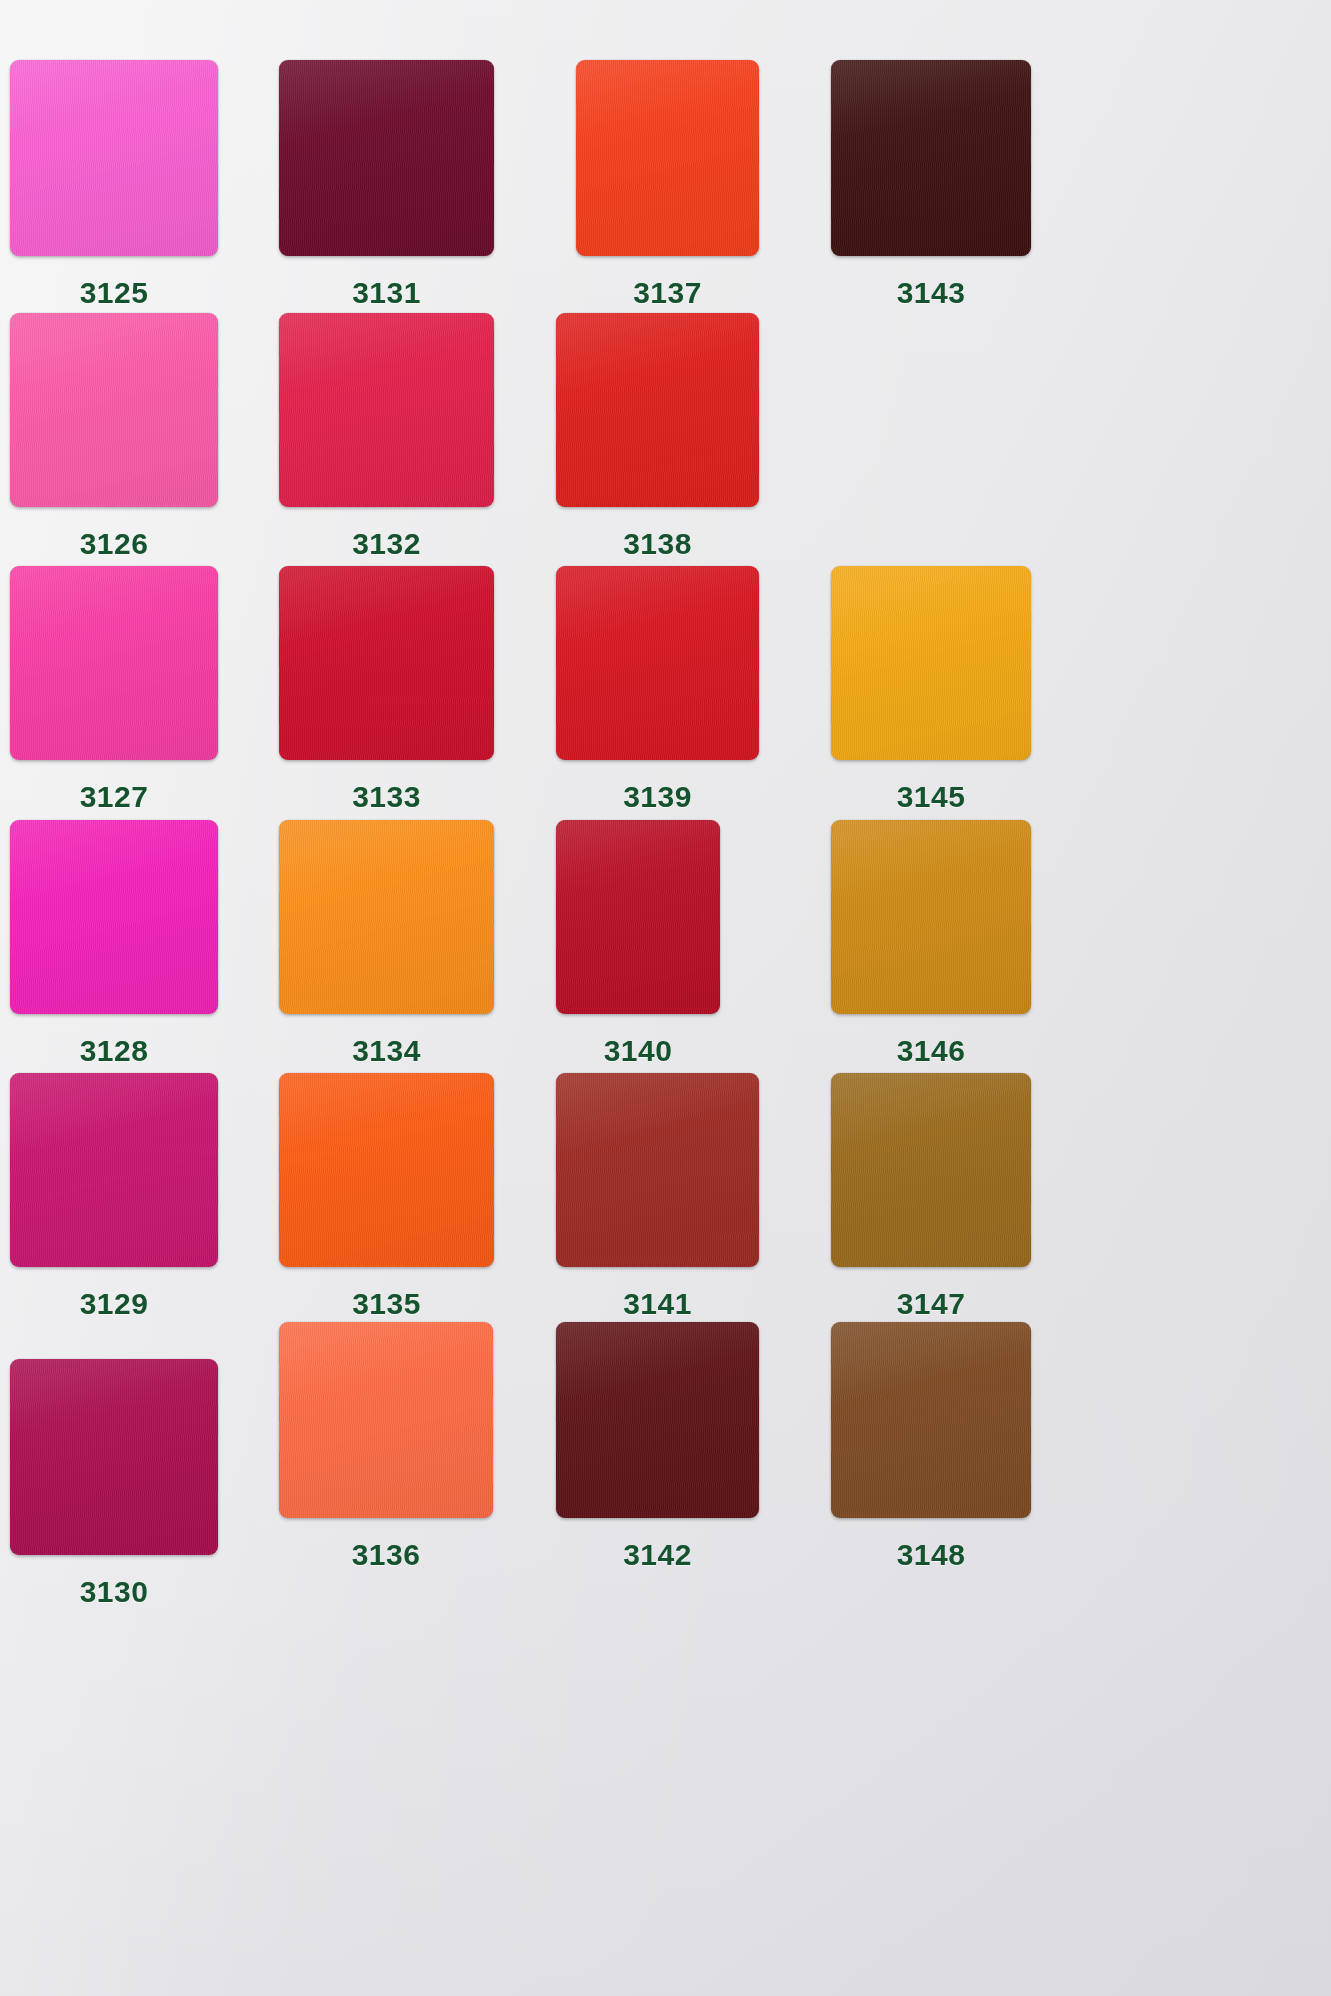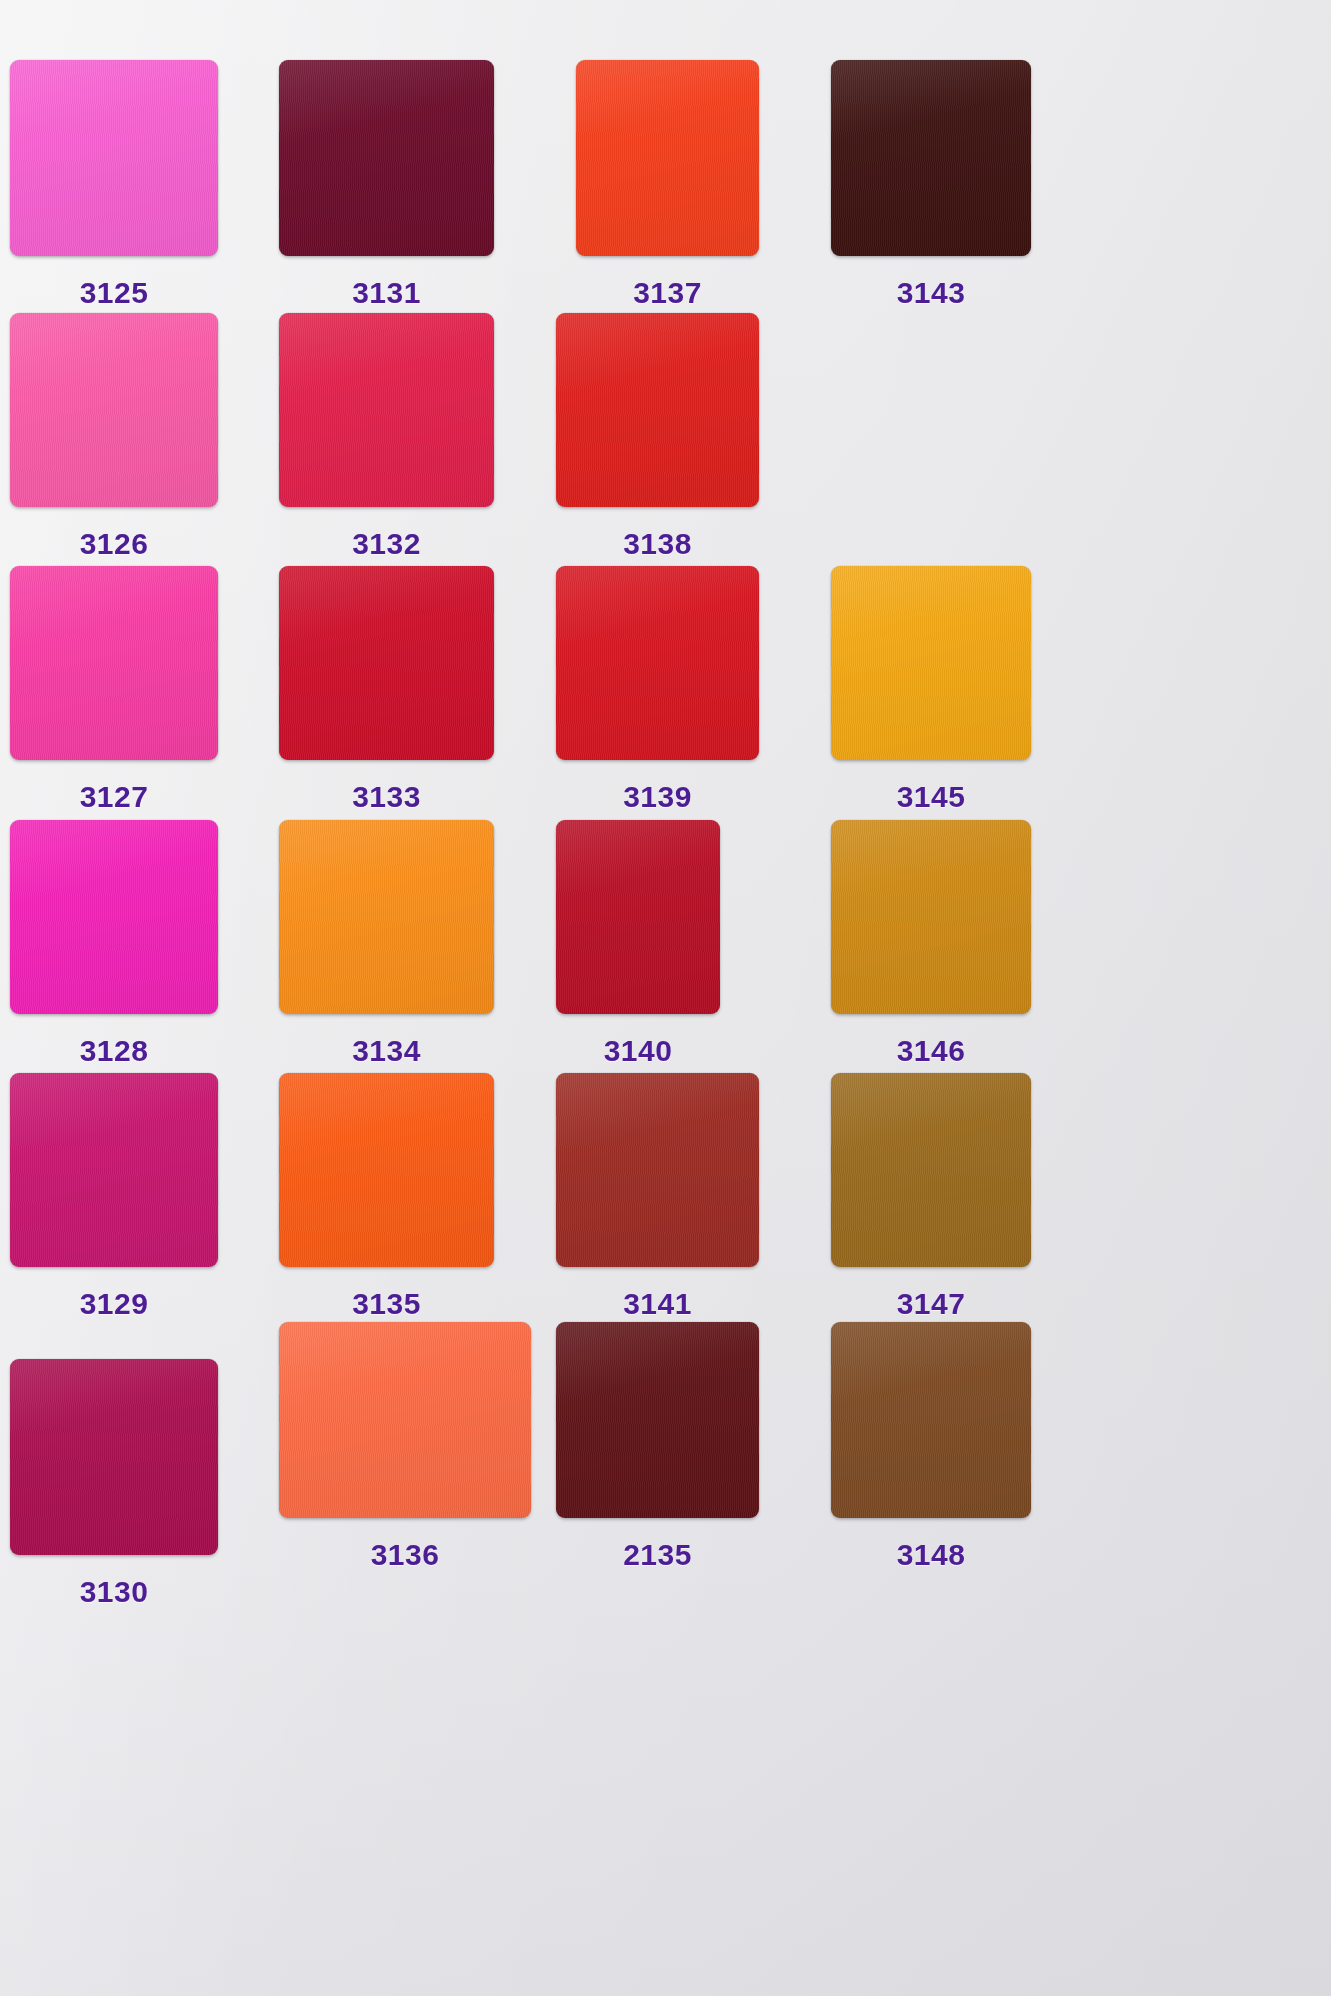--- a/index.html
+++ b/index.html
@@ -61,21 +61,21 @@
       linear-gradient(165deg, rgba(255,255,255,0.13) 0%, rgba(255,255,255,0.02) 34%, rgba(0,0,0,0.05) 100%);
     border-radius: 9px;
     pointer-events: none;
   }
 
   .chip-label {
     display: block;
     text-align: center;
     font-size: 30px;
     font-weight: bold;
-    color: #4c1d95;
+    color: #14532d;
     letter-spacing: 0.5px;
     margin-top: 20px;
     text-shadow: 0 1px 0 rgba(255,255,255,0.65);
     white-space: nowrap;
   }
 </style>
 </head>
 <body>
 
 <div class="paper"></div>
@@ -154,25 +154,25 @@
       <span class="chip-label">3141</span>
     </div>
     <div class="swatch-cell" style="left: 831px; top: 1073px; width: 200px;">
       <div class="chip" title="#9a6a1c" style="height: 194px; background: rgb(154, 106, 28);"></div>
       <span class="chip-label">3147</span>
     </div>
     <div class="swatch-cell" style="left: 10px; top: 1322px; width: 208px; margin-top: 37px;">
       <div class="chip" title="#ab0d4f" style="height: 196px; background: rgb(171, 13, 79);"></div>
       <span class="chip-label">3130</span>
     </div>
-    <div class="swatch-cell" style="left: 279px; top: 1322px; width: 252px;">
+    <div class="swatch-cell" style="left: 279px; top: 1322px; width: 214px;">
       <div class="chip" title="#fd6a43" style="height: 196px; background: rgb(253, 106, 67);"></div>
       <span class="chip-label">3136</span>
     </div>
     <div class="swatch-cell" style="left: 556px; top: 1322px; width: 203px;">
       <div class="chip" title="#5f1216" style="height: 196px; background: rgb(95, 18, 22);"></div>
-      <span class="chip-label">2135</span>
+      <span class="chip-label">3142</span>
     </div>
     <div class="swatch-cell" style="left: 831px; top: 1322px; width: 200px;">
       <div class="chip" title="#7d4a22" style="height: 196px; background: rgb(125, 74, 34);"></div>
       <span class="chip-label">3148</span>
     </div>
   </div>
 
 </body></html>

